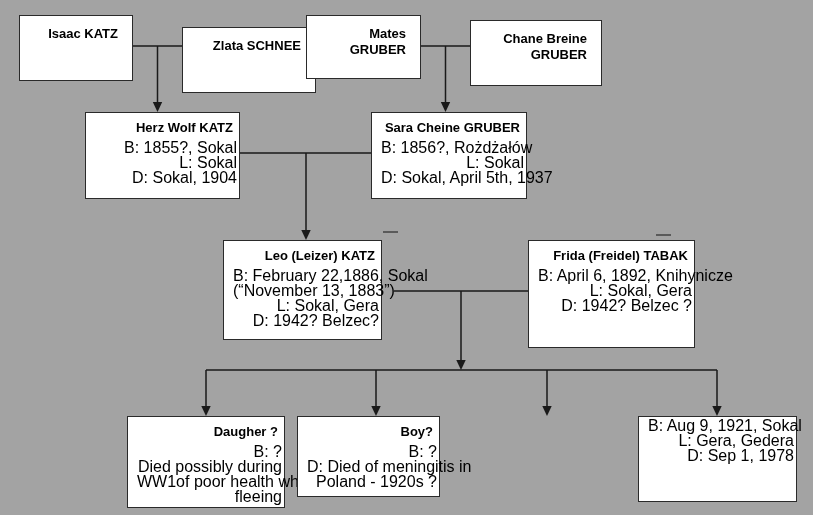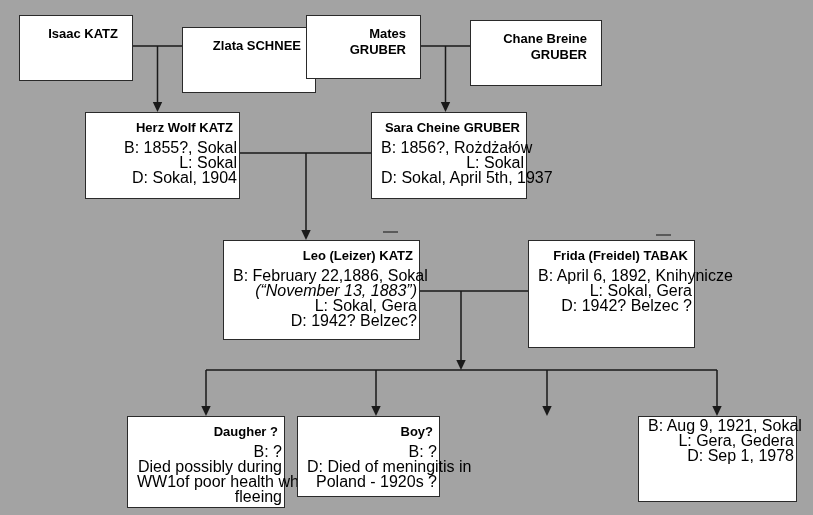--- a/index.html
+++ b/index.html
@@ -35,21 +35,21 @@
     padding-top: 10px;
     padding-left: 11px;
     padding-right: 14px;
   }
   .lines {
     padding: 1px 2px 0 9px;
     font-size: 16px;
     line-height: 15px;
   }
   .line { white-space: nowrap; }
-  .it { font-style: italic; }
+  .it { }
 </style>
 </head>
 <body>
 
 <div class="canvas">
 
   <svg class="connectors" width="813" height="515" viewBox="0 0 813 515">
     <g stroke="#1a1a1a" stroke-width="1.5" fill="none">
       <path d="M133 46 H182 M157.5 46 V103"></path>
       <path d="M421 46 H470 M445.5 46 V103"></path>
@@ -100,21 +100,21 @@
 
   <div class="pbox" style="left:371px;top:112px;width:156px;height:87px">
     <div class="pname">Sara Cheine GRUBER</div>
     <div class="lines">
       <div class="line">B: 1856?, Rożdżałów</div>
       <div class="line">L: Sokal</div>
       <div class="line">D: Sokal, April 5th, 1937</div>
     </div>
   </div>
 
-  <div class="pbox" style="left:223px;top:240px;width:197px;height:100px">
+  <div class="pbox" style="left:223px;top:240px;width:159px;height:100px">
     <div class="pname">Leo (Leizer) KATZ</div>
     <div class="lines">
       <div class="line">B: February 22,1886, Sokal</div>
       <div class="line it">(“November 13, 1883”)</div>
       <div class="line">L: Sokal, Gera</div>
       <div class="line">D: 1942? Belzec?</div>
     </div>
   </div>
 
   <div class="pbox" style="left:528px;top:240px;width:167px;height:108px">

